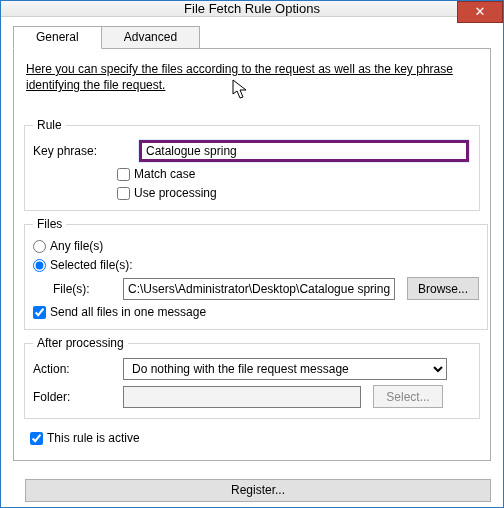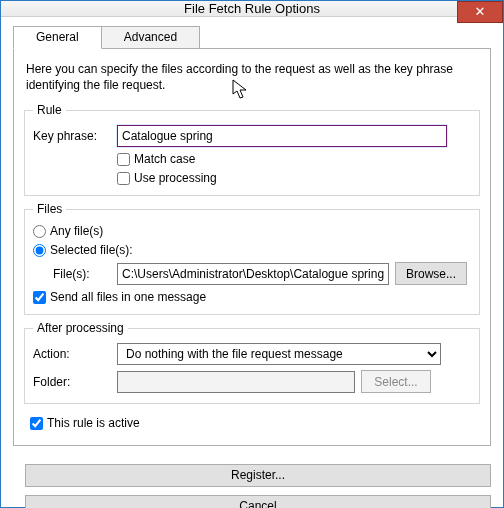--- a/index.html
+++ b/index.html
@@ -83,56 +83,58 @@
     background: #fff;
     flex: 1;
     padding: 12px 10px 10px 10px;
     position: relative;
     z-index: 1;
     display: flex;
     flex-direction: column;
     gap: 6px;
   }
   .intro {
-    margin: 0 0 4px 2px;
+    margin: 0 0 19px 2px;
     line-height: 1.35;
+    text-decoration: underline;
   }
   fieldset {
     border: 1px solid #d6d6d6;
     margin: 0;
     padding: 8px 8px 10px 8px;
   }
   fieldset legend {
     padding: 0 4px;
     font-size: 12px;
   }
   .row {
     display: flex;
     align-items: center;
-    gap: 6px;
+    gap: 12px;
     margin-bottom: 5px;
   }
   .row:last-child { margin-bottom: 0; }
   .lbl-col {
     width: 78px;
     flex-shrink: 0;
   }
   .indent { margin-left: 84px; }
   .indent2 { margin-left: 20px; }
   input[type="text"], select {
     font-family: inherit;
     font-size: 12px;
     border: 1px solid #7a7a7a;
     padding: 2px 4px;
     height: 22px;
     background: #fff;
   }
   input[type="text"].highlight {
-    border: 1px solid #701a75;
+    border: 3px solid #701a75;
     box-shadow: 0 0 0 1px rgba(43,125,225,.15);
+    margin-left: 16px;
   }
   .keyphrase-input { width: 330px; }
   .files-input { width: 272px; }
   .btn {
     font-family: inherit;
     font-size: 12px;
     background: #e1e1e1;
     border: 1px solid #adadad;
     height: 23px;
     padding: 0 10px;

